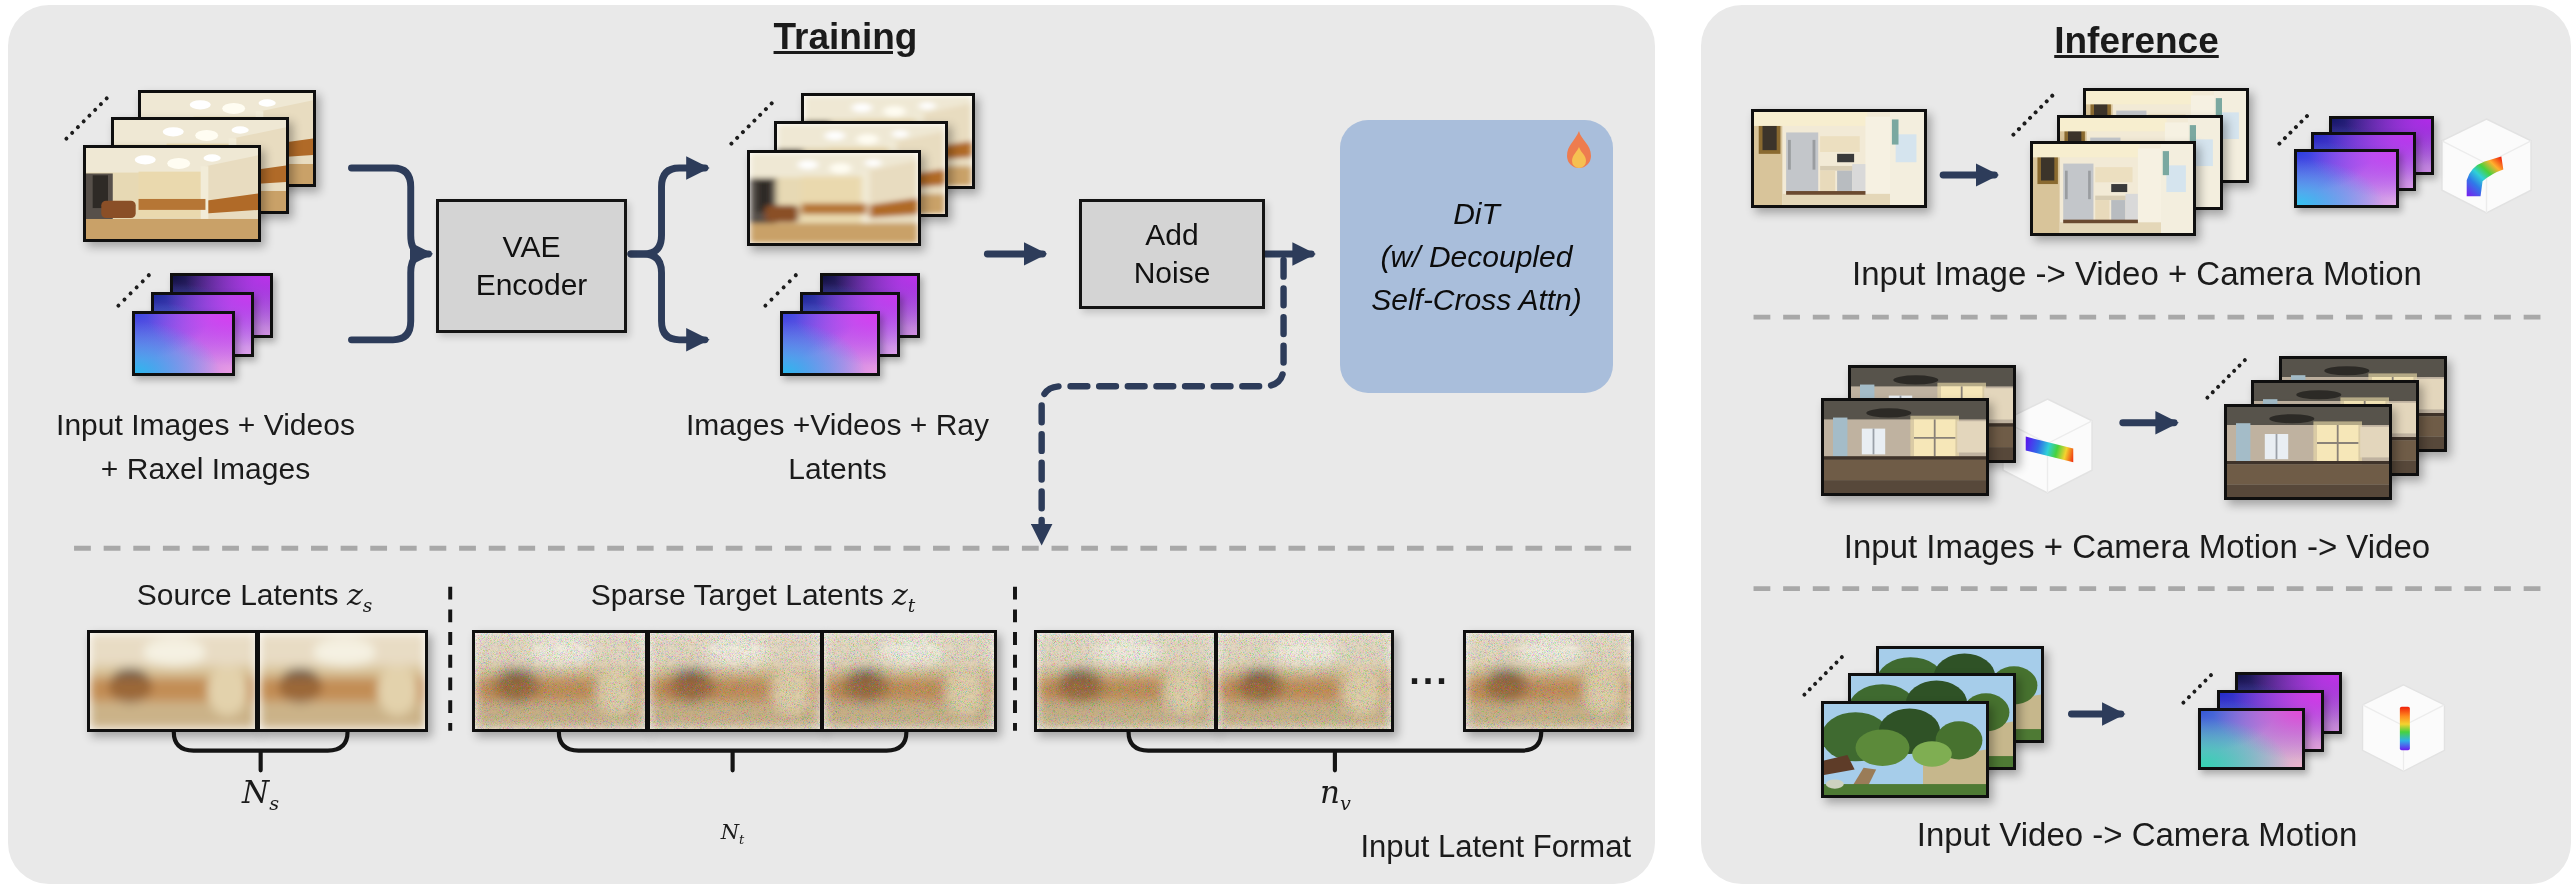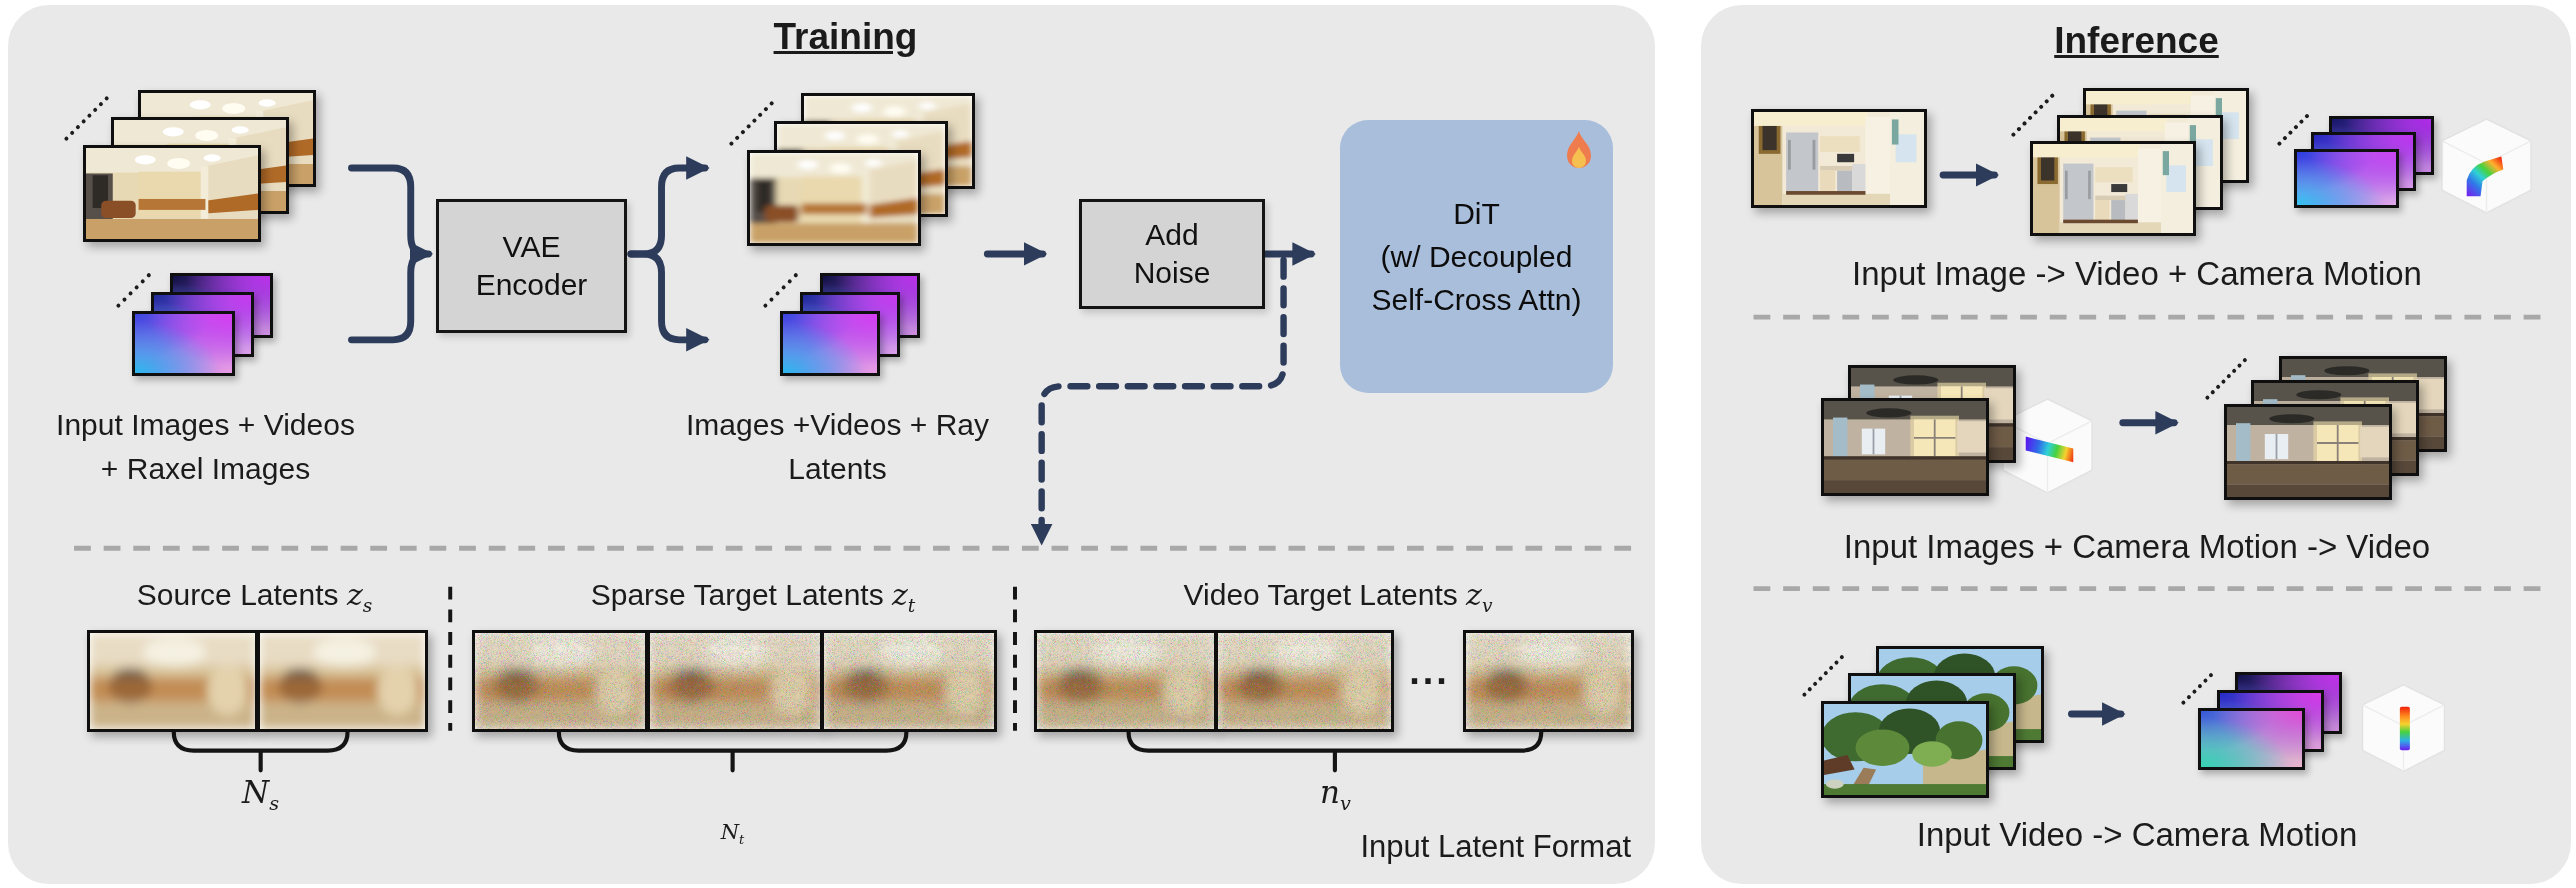--- a/index.html
+++ b/index.html
@@ -98,41 +98,37 @@
   <div class="lbl" style="left:640px;top:403px;width:395px;line-height:44px;">
     <div>Images +Videos + Ray</div>
     <div>Latents</div>
   </div>
 
   <div class="box" style="left:1071px;top:199px;width:186px;height:110px;margin-left:8px;">
     <div>Add</div>
     <div>Noise</div>
   </div>
 
-  <div class="dit" style="left:1340px;top:120px;width:273px;height:273px;">
+  <div class="dit" style="left:1340px;top:120px;width:273px;height:273px;font-style:italic;">
     <span class="flame"><svg viewBox="0 0 36 44">
     <path d="M18,1 C20,10 30,14 30,26 A12,12 0 1,1 6,26 C6,15 14,11 18,1 Z" fill="#ee7c4f"></path>
     <path d="M18,17 C20,23 25,25 25,31 A7,7 0 1,1 11,31 C11,25 16,22 18,17 Z" fill="#f6c051"></path>
   </svg></span>
     <div>DiT</div>
     <div>(w/ Decoupled</div>
     <div>Self-Cross Attn)</div>
   </div>
 
   <div class="lbl" style="left:57px;top:577px;width:395px;">
     <span>Source Latents</span>
     <span class="mi">z</span><sub>s</sub>
   </div>
   <div class="lbl" style="left:506px;top:577px;width:494px;">
     <span>Sparse Target Latents</span>
     <span class="mi">z</span><sub>t</sub>
-  </div>
-  <div class="lbl" style="left:1091px;top:577px;width:494px;">
-    <span>Video Target Latents</span>
-    <span class="mi">z</span><sub>v</sub>
   </div>
 
   <div class="lbl ell" style="left:1400px;top:650px;width:59px;">...</div>
 
   <div class="lbl" style="left:211px;top:774px;width:99px;font-size:31px;">
     <span class="mi">N</span><sub>s</sub>
   </div>
   <div class="lbl" style="left:683px;top:820px;width:99px;font-size:21px;">
     <span class="mi">N</span><sub>t</sub>
   </div>

